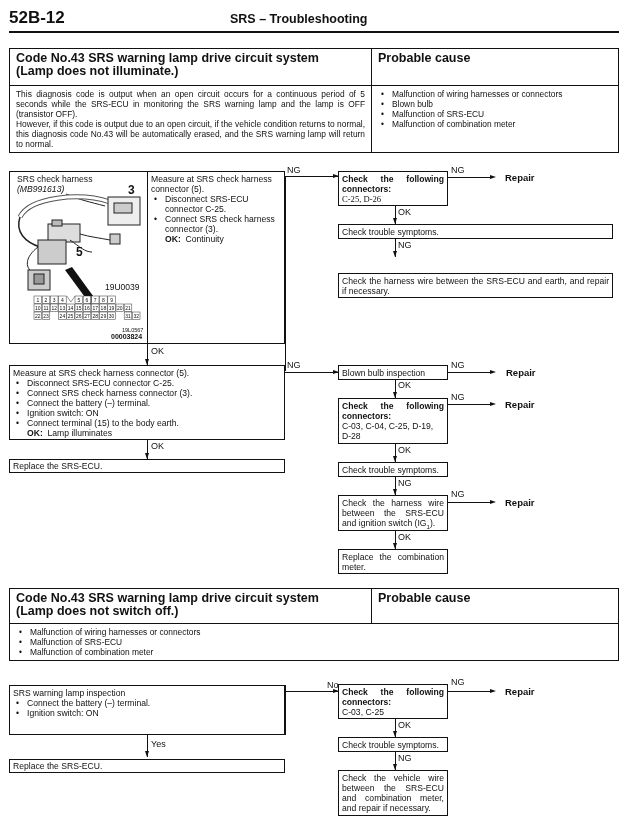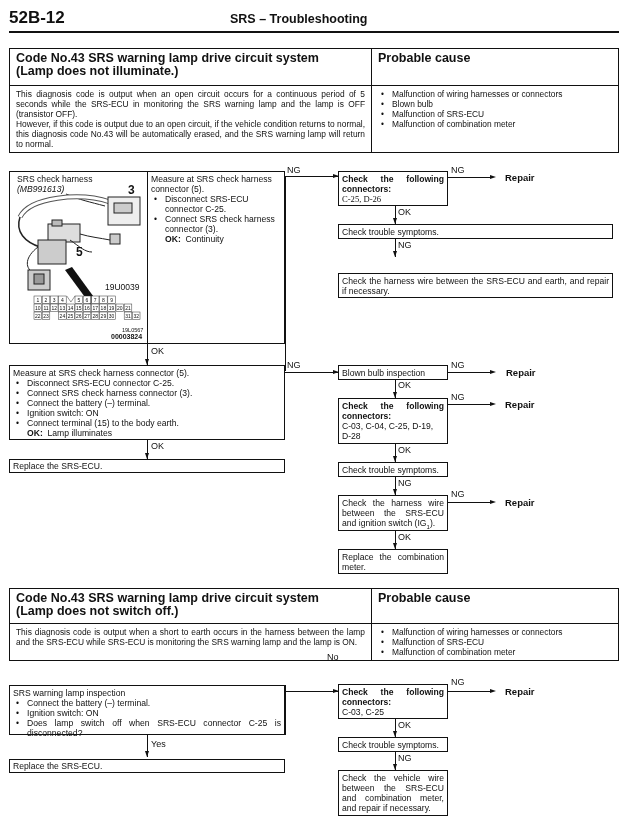--- a/index.html
+++ b/index.html
@@ -269,41 +269,39 @@
 
 <div class="code-table" style="top:588px;">
   <div class="row head">
     <div class="cell c1" style="height:34px;">
       <div>Code No.43 SRS warning lamp drive circuit system</div>
       <div>(Lamp does not switch off.)</div>
     </div>
     <div class="cell c2">Probable cause</div>
   </div>
   <div class="row body">
-    <div class="cell c1 just">This diagnosis code is output when a short to earth occurs in the harness between the lamp and the SRS-ECU while SRS-ECU is monitoring the SRS warning lamp and the lamp is ON.</div>
     <div class="cell c2">
       <ul class="bl">
         <li>Malfunction of wiring harnesses or connectors</li>
         <li>Malfunction of SRS-ECU</li>
         <li>Malfunction of combination meter</li>
       </ul>
     </div>
   </div>
 </div>
 
 <div class="box" style="left:9px;top:685px;width:276px;height:50px;">
   <div>SRS warning lamp inspection</div>
   <ul class="bl just">
     <li>Connect the battery (–) terminal.</li>
     <li>Ignition switch: ON</li>
-    <li>Does lamp switch off when SRS-ECU connector C-25 is disconnected?</li>
   </ul>
 </div>
 
-<div class="lbl" style="left:287px;top:652px;padding-left:40px;">No</div>
+<div class="lbl" style="left:287px;top:680px;padding-left:40px;">No</div>
 <div class="hline" style="left:285px;top:691px;width:53px;"></div>
 <div class="arrow-r" style="left:333px;top:689px;"></div>
 <div class="vline" style="left:285px;top:685px;height:50px;"></div>
 
 <div class="vline" style="left:147px;top:735px;height:22px;"></div>
 <div class="arrow-d" style="left:145px;top:751px;"></div>
 <div class="lbl" style="left:151px;top:739px;">Yes</div>
 
 <div class="box" style="left:9px;top:759px;width:276px;height:14px;padding-top:1px;">Replace the SRS-ECU.</div>
 

